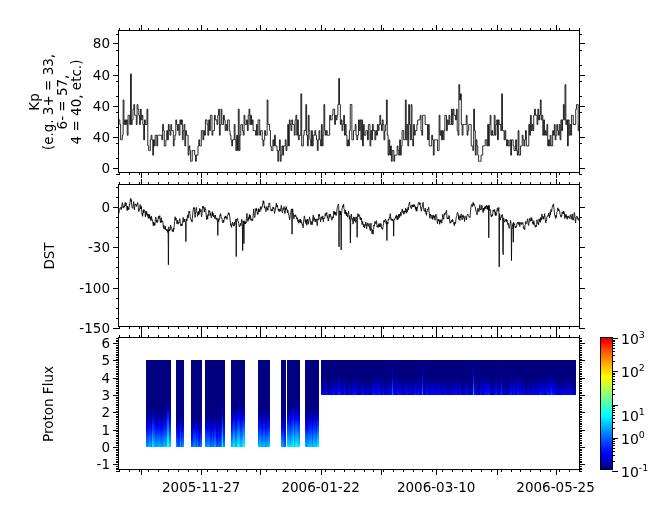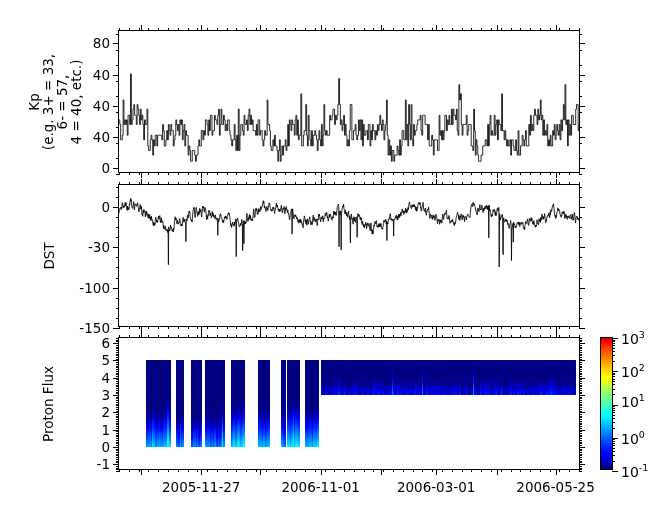--- a/index.html
+++ b/index.html
@@ -962,22 +962,22 @@
         <div class="xtickt" style="left: 262.322px;"></div>
         <div class="xtick" style="left: 317.136px;"></div>
         <div class="xtickt" style="left: 317.136px;"></div>
         <div class="xtick" style="left: 377.822px;"></div>
         <div class="xtickt" style="left: 377.822px;"></div>
         <div class="xtick" style="left: 436.551px;"></div>
         <div class="xtickt" style="left: 436.551px;"></div>
       </div>
     <div id="pf-xlabels">
         <div class="xlabtxt" style="left: 82.2203px;">2005-11-27</div>
-        <div class="xlabtxt" style="left: 201.636px;">2006-11-01</div>
-        <div class="xlabtxt" style="left: 317.136px;">2006-03-01</div>
+        <div class="xlabtxt" style="left: 201.636px;">2006-01-22</div>
+        <div class="xlabtxt" style="left: 317.136px;">2006-03-10</div>
         <div class="xlabtxt" style="left: 436.551px;">2006-05-25</div>
       </div>
   </div>
 
   <div class="axtitle" id="pf-title" style="left: 10px; top: 395.5px; transform: rotate(-90deg);">Proton Flux</div>
 
   <div id="cbar" style="left: 600px; top: 337px; width: 13px; height: 133px;">
     <div id="cb-ticks">
         <div class="cbtick minor" style="top: 122.991px;"></div>
         <div class="cbtick minor" style="top: 117.136px;"></div>
@@ -1013,19 +1013,19 @@
         <div class="cbtick minor" style="top: 1.52144px;"></div>
         <div class="cbtick" style="top: 133px;"></div>
         <div class="cbtick" style="top: 99.75px;"></div>
         <div class="cbtick" style="top: 66.5px;"></div>
         <div class="cbtick" style="top: 33.25px;"></div>
         <div class="cbtick" style="top: 0px;"></div>
       </div>
     <div id="cb-labels">
         <div class="cblab" style="top: 133px;"><span>10</span><sup>-1</sup></div>
         <div class="cblab" style="top: 99.75px;"><span>10</span><sup>0</sup></div>
-        <div class="cblab" style="top: 63px;"><span>10</span><sup>1</sup></div>
+        <div class="cblab" style="top: 77px;"><span>10</span><sup>1</sup></div>
         <div class="cblab" style="top: 33.25px;"><span>10</span><sup>2</sup></div>
         <div class="cblab" style="top: 0px;"><span>10</span><sup>3</sup></div>
       </div>
   </div>
 
 </div>
 
 </body></html>

